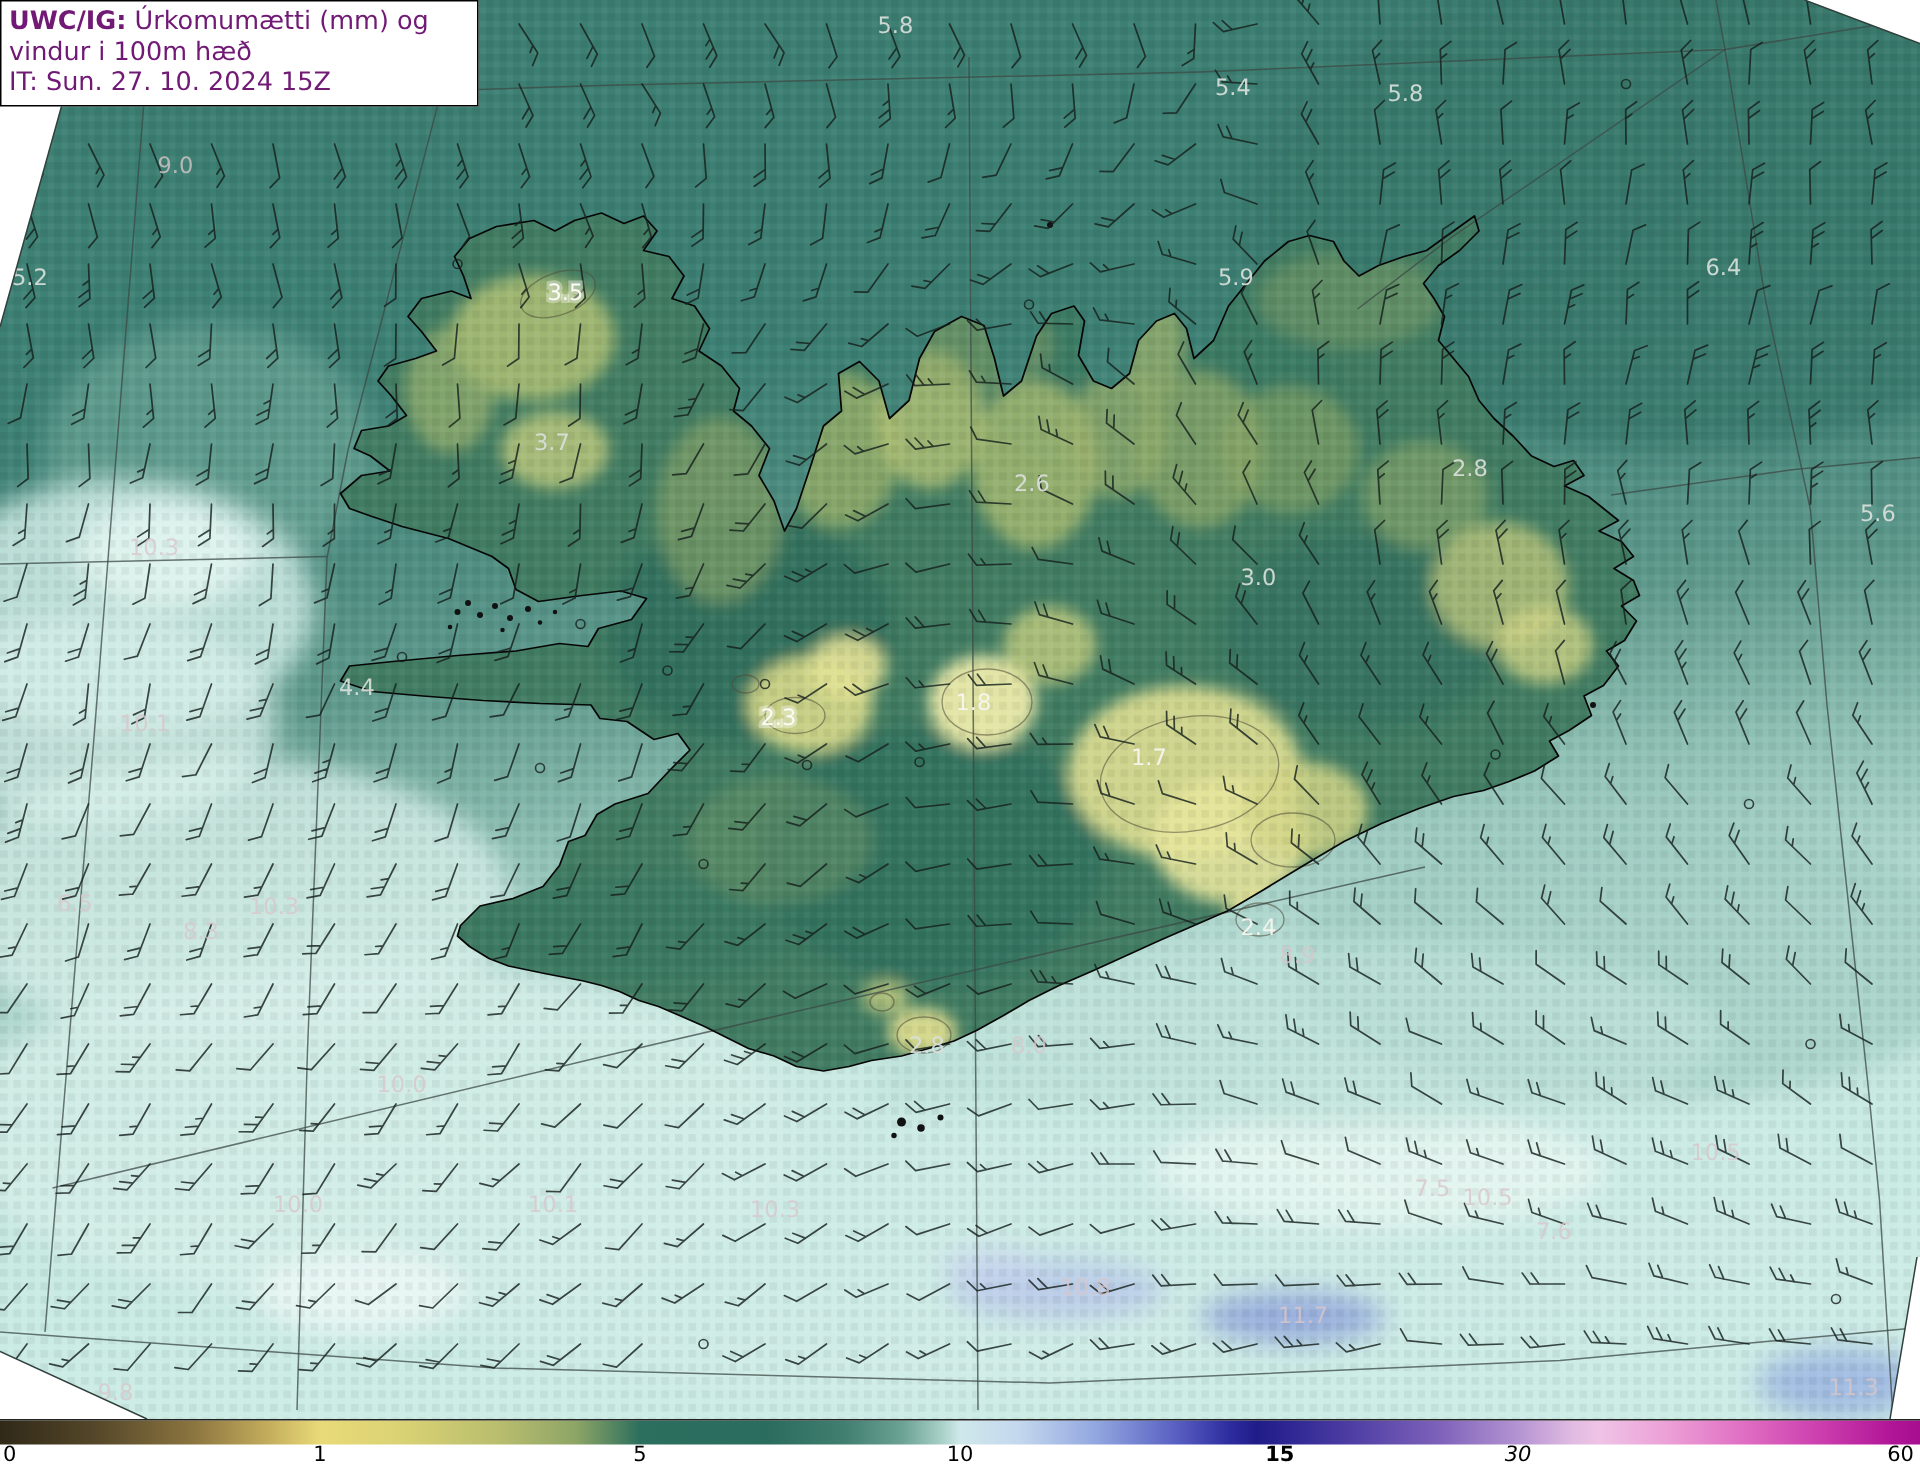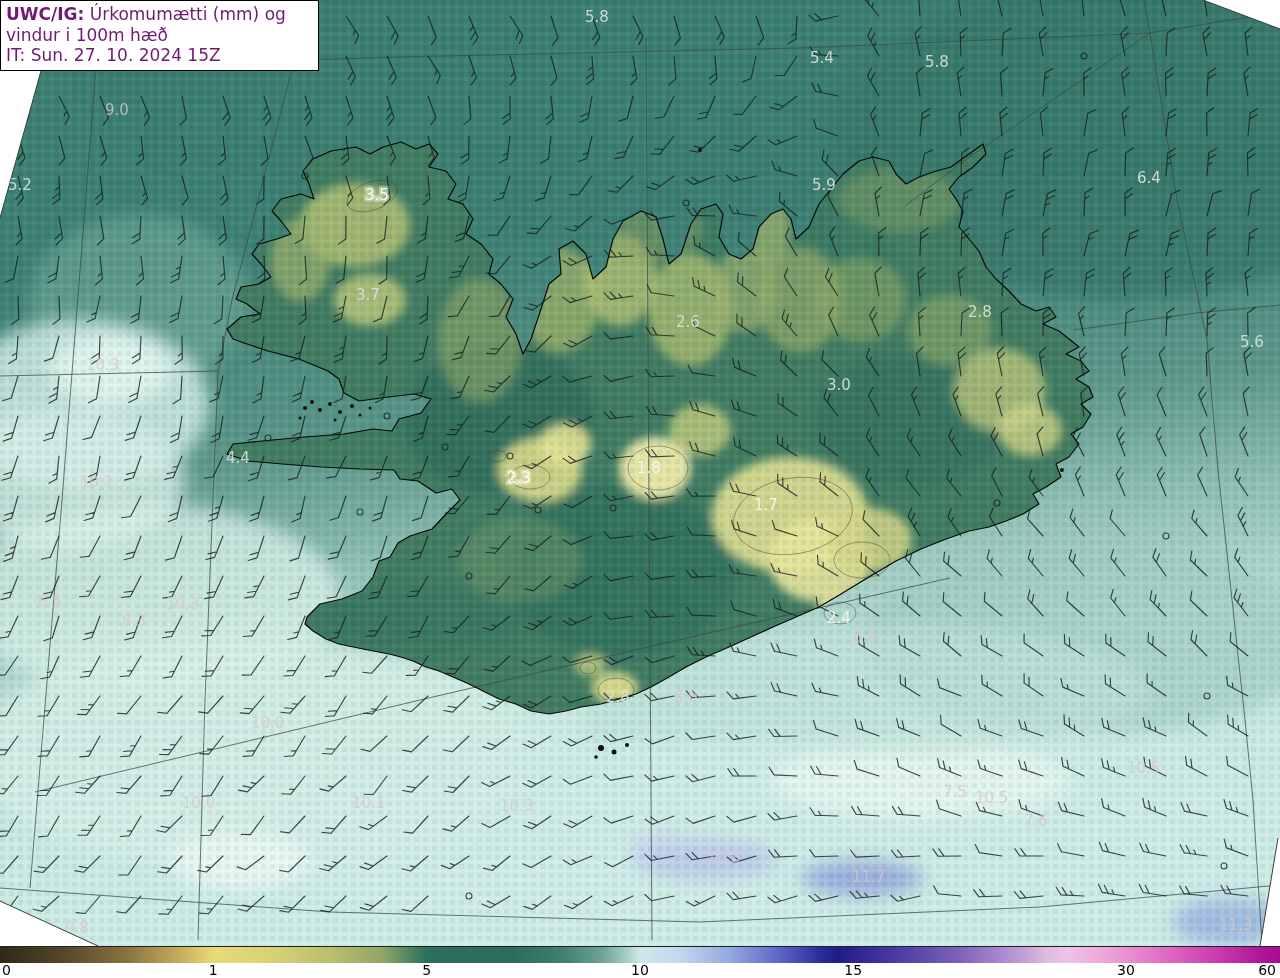--- a/index.html
+++ b/index.html
@@ -932,18 +932,18 @@
     <div>IT: Sun. 27. 10. 2024 15Z</div>
   </div>
 
   <div class="colorbar">
     <div class="cbar" id="cbar" style="background: linear-gradient(to right, rgb(48, 41, 24) 0%, rgb(85, 71, 41) 5%, rgb(138, 116, 63) 10%, rgb(196, 173, 92) 14%, rgb(233, 218, 120) 16.66%, rgb(217, 210, 116) 21%, rgb(185, 189, 110) 26%, rgb(141, 165, 102) 30%, rgb(44, 111, 94) 33.33%, rgb(42, 108, 94) 40%, rgb(65, 127, 112) 44%, rgb(107, 162, 148) 47%, rgb(167, 207, 198) 49%, rgb(207, 232, 234) 50%, rgb(196, 216, 238) 53%, rgb(147, 168, 224) 57%, rgb(92, 100, 196) 61%, rgb(46, 45, 160) 64%, rgb(31, 28, 136) 65.5%, rgb(42, 35, 144) 66.66%, rgb(74, 59, 162) 70%, rgb(126, 98, 186) 75%, rgb(179, 147, 210) 79%, rgb(226, 188, 226) 82%, rgb(239, 195, 230) 83.33%, rgb(236, 158, 214) 87%, rgb(223, 108, 194) 91%, rgb(203, 60, 173) 95%, rgb(177, 21, 151) 98.5%, rgb(166, 14, 143) 100%);"></div>
     <div class="cticks" id="cticks">
         <div class="ctick first" style="left: 2px;">0</div>
         <div class="ctick" style="left: 213.248px;">1</div>
         <div class="ctick" style="left: 426.624px;">5</div>
         <div class="ctick" style="left: 640px;">10</div>
-        <div class="ctick" style="left: 853.248px;">15</div>
-        <div class="ctick" style="left: 1126px;">30</div>
+        <div class="ctick" style="left: 853.248px; font-weight: bold;">15</div>
+        <div class="ctick" style="left: 1012px; font-style: italic;">30</div>
         <div class="ctick last" style="left: 1276px;">60</div>
       </div>
   </div>
 </div>
 
 </body></html>

